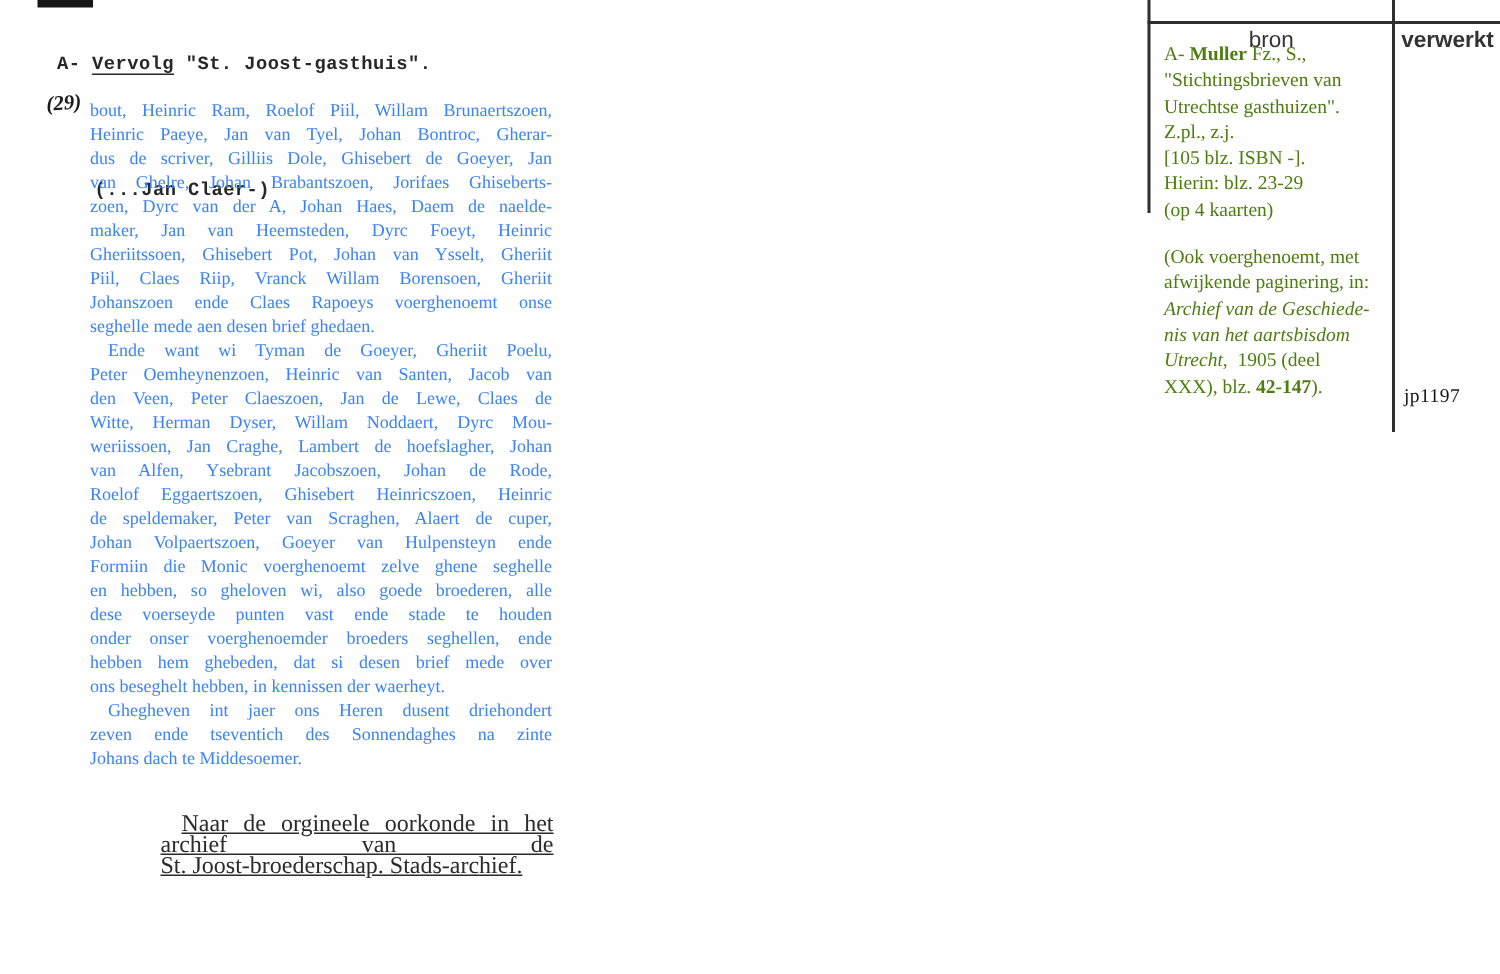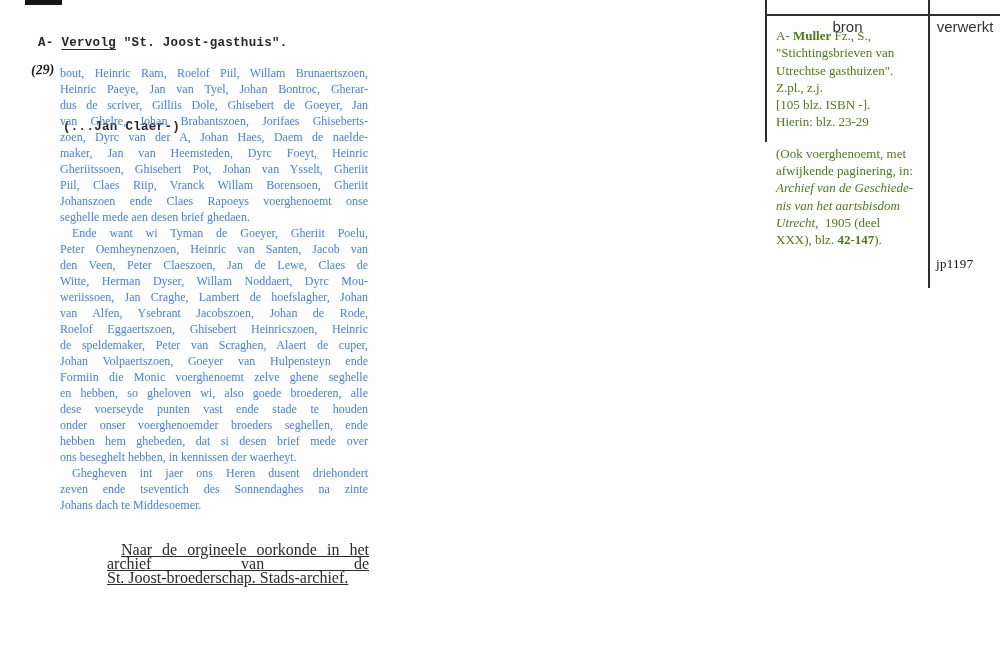--- a/index.html
+++ b/index.html
@@ -50,21 +50,21 @@
   
   .hline { position:absolute; left:765px; top:14px; width:235px; height:2px; background:#2e2e2e; }
   .vline-left { position:absolute; left:765px; top:0; width:2px; height:142px; background:#2e2e2e; }
   .vline-mid  { position:absolute; left:928px; top:0; width:2px; height:288px; background:#2e2e2e; }
 
   .col-header {
     position:absolute; top:18px;
     font-family:"Liberation Sans", sans-serif; font-size:15px; color:#333;
   }
   .col-header.bron { left:767px; width:161px; text-align:center; }
-  .col-header.verwerkt { left:930px; width:70px; text-align:center; }
+  .col-header.verwerkt { left:930px; width:70px; text-align:center;font-weight:bold; }
 
   
   .bron-cell {
     position:absolute; left:776px; top:27px; width:152px;
     font-size:13px; line-height:17.3px; color:#4d7c0f;
   }
   .bron-cell .bline { white-space:nowrap; }
   .bron-cell .bline.blank { height:14px; }
   .bron-cell .b { font-weight:700; }
   .bron-cell .i { font-style:italic; }
@@ -137,20 +137,21 @@
   <div class="col-header bron">bron</div>
   <div class="col-header verwerkt">verwerkt</div>
 
   <div class="bron-cell" id="bronCell">
       <div class="bline"><span class="r">A- </span><span class="b">Muller</span><span class="r"> Fz., S.,</span></div>
       <div class="bline"><span class="r">"Stichtingsbrieven van</span></div>
       <div class="bline"><span class="r">Utrechtse gasthuizen".</span></div>
       <div class="bline"><span class="r">Z.pl., z.j.</span></div>
       <div class="bline"><span class="r">[105 blz. ISBN -].</span></div>
       <div class="bline"><span class="r">Hierin: blz. 23-29</span></div>
+      <div class="bline"><span class="r">(op 4 kaarten)</span></div>
       <div class="bline blank"></div>
       <div class="bline"><span class="r">(Ook voerghenoemt, met</span></div>
       <div class="bline"><span class="r">afwijkende paginering, in:</span></div>
       <div class="bline"><span class="i">Archief van de Geschiede-</span></div>
       <div class="bline"><span class="i">nis van het aartsbisdom</span></div>
       <div class="bline"><span class="i">Utrecht</span><span class="r">,&nbsp; 1905 (deel</span></div>
       <div class="bline"><span class="r">XXX), blz. </span><span class="b">42-147</span><span class="r">).</span></div>
     </div>
 
   <div class="jp-code">jp1197</div>

